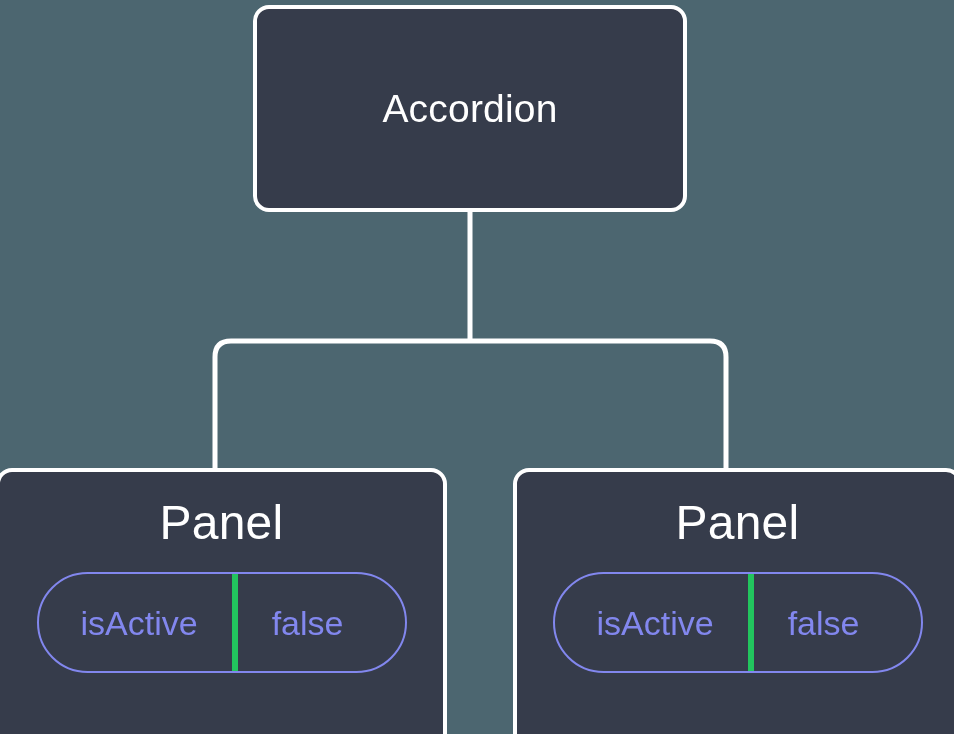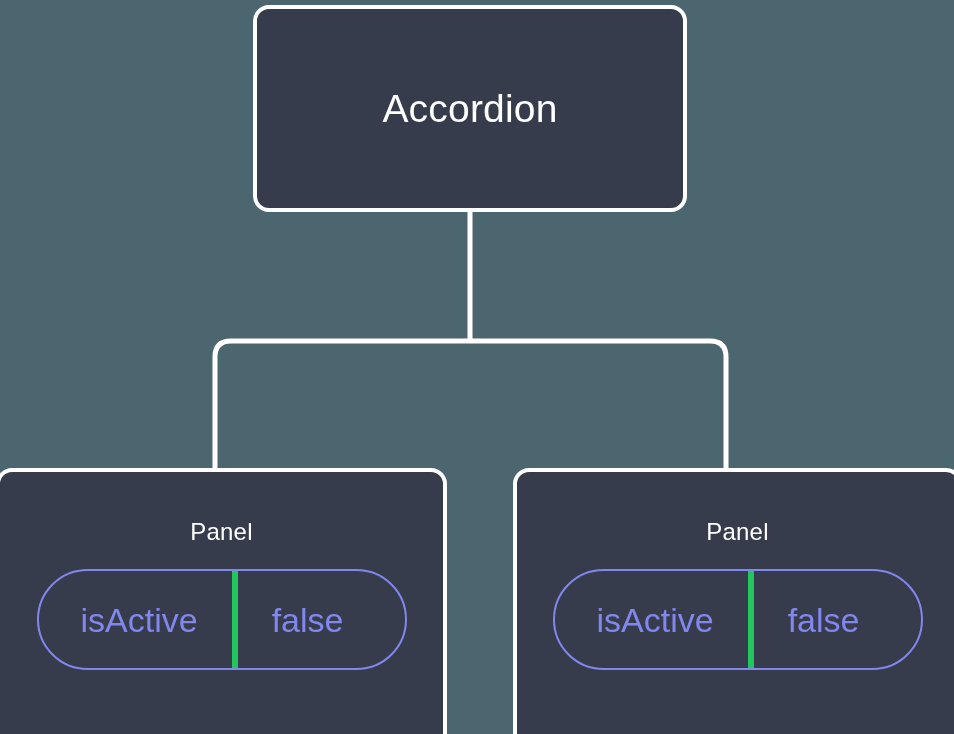--- a/index.html
+++ b/index.html
@@ -70,22 +70,22 @@
   }
   #node-panel-0 {
     left: -4px;
     width: 451px;
   }
   #node-panel-1 {
     left: 513px;
     width: 449px;
   }
   .node-panel .node-title {
-    margin-top: 48px;
-    font-size: 24px;
+    margin-top: 27px;
+    font-size: 48px;
   }
 
   
   .badge {
     position: relative;
     box-sizing: border-box;
     margin-top: 25px;
     height: 101px;
     border: 2px solid #8287ee;
     border-radius: 999px;

